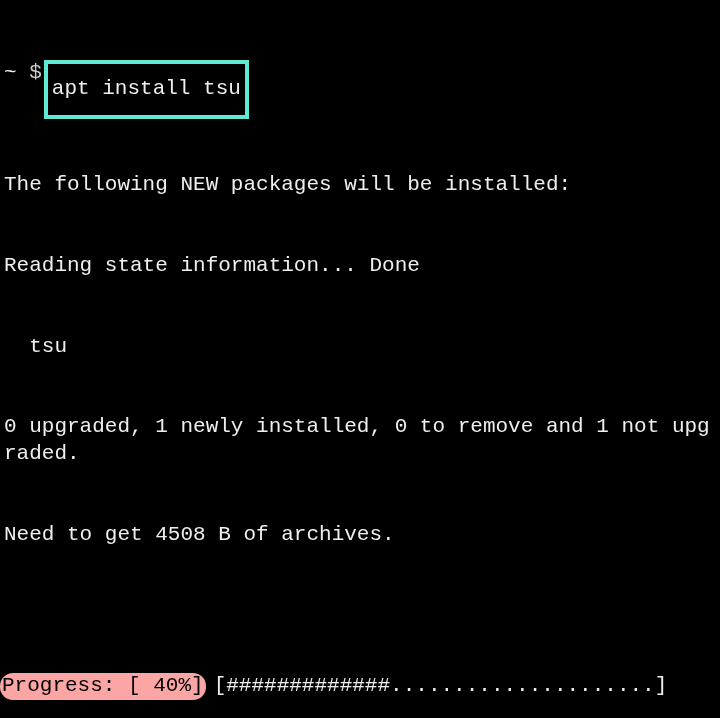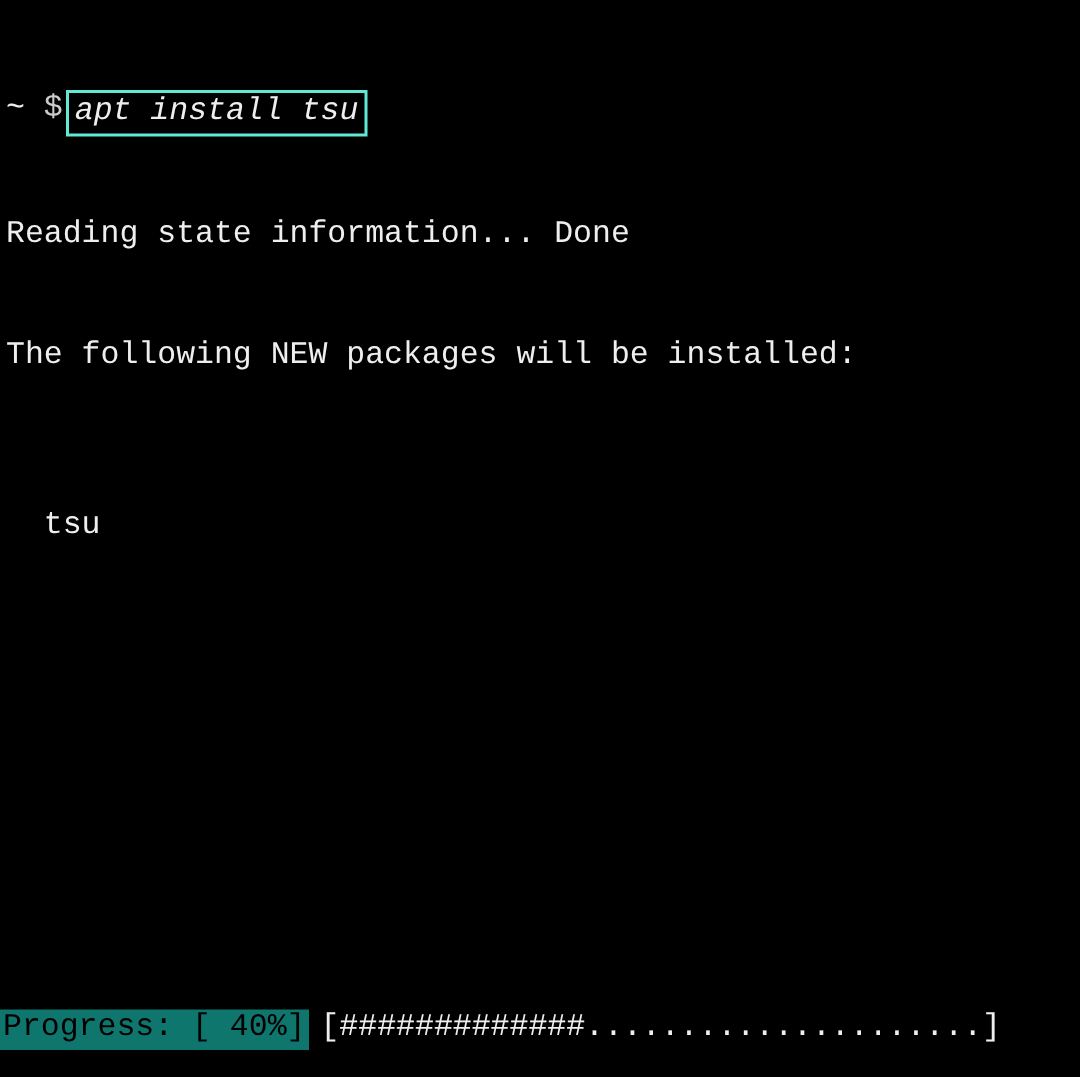--- a/index.html
+++ b/index.html
@@ -25,62 +25,63 @@
     }
     .prompt-line {
       display: flex;
       align-items: flex-start;
       gap: 0;
     }
     .prompt-symbol {
       color: #ccc;
     }
     .command-box {
-      border: 2px solid #5eead4;
-      padding: 0 4px;
+      border: 4px solid #5eead4;
+      padding: 12px 4px;
       margin-left: 2px;
-      font-style: italic;
     }
     .indent {
       padding-left: 2ch;
-      margin-top: 32px;
     }
     .progress-row {
       position: absolute;
       bottom: 18px;
       left: 0;
       width: 100%;
       display: flex;
       font-size: 21px;
     }
     .progress-label {
-      background: #0f766e;
+      background: #fca5a5;
       color: #000;
       padding: 0 2px;
       white-space: pre;
+      border-radius: 13px;
     }
     .progress-bar {
       color: #eee;
       white-space: pre;
       margin-left: 8px;
     }
   </style>
 </head>
 <body>
 
 <div class="terminal">
   <div class="prompt-line">
     <span>~</span>
     <span>&nbsp;</span>
     <span class="prompt-symbol">$</span>
     <span class="command-box"><span>apt install tsu</span></span>
   </div>
+  <div>The following NEW packages will be installed:</div>
   <div>Reading state information... Done</div>
-  <div>The following NEW packages will be installed:</div>
   <div class="indent">tsu</div>
+  <div>0 upgraded, 1 newly installed, 0 to remove and 1 not upgraded.</div>
+  <div>Need to get 4508 B of archives.</div>
   
   
   
   
   
   
   
   
   
 </div>

